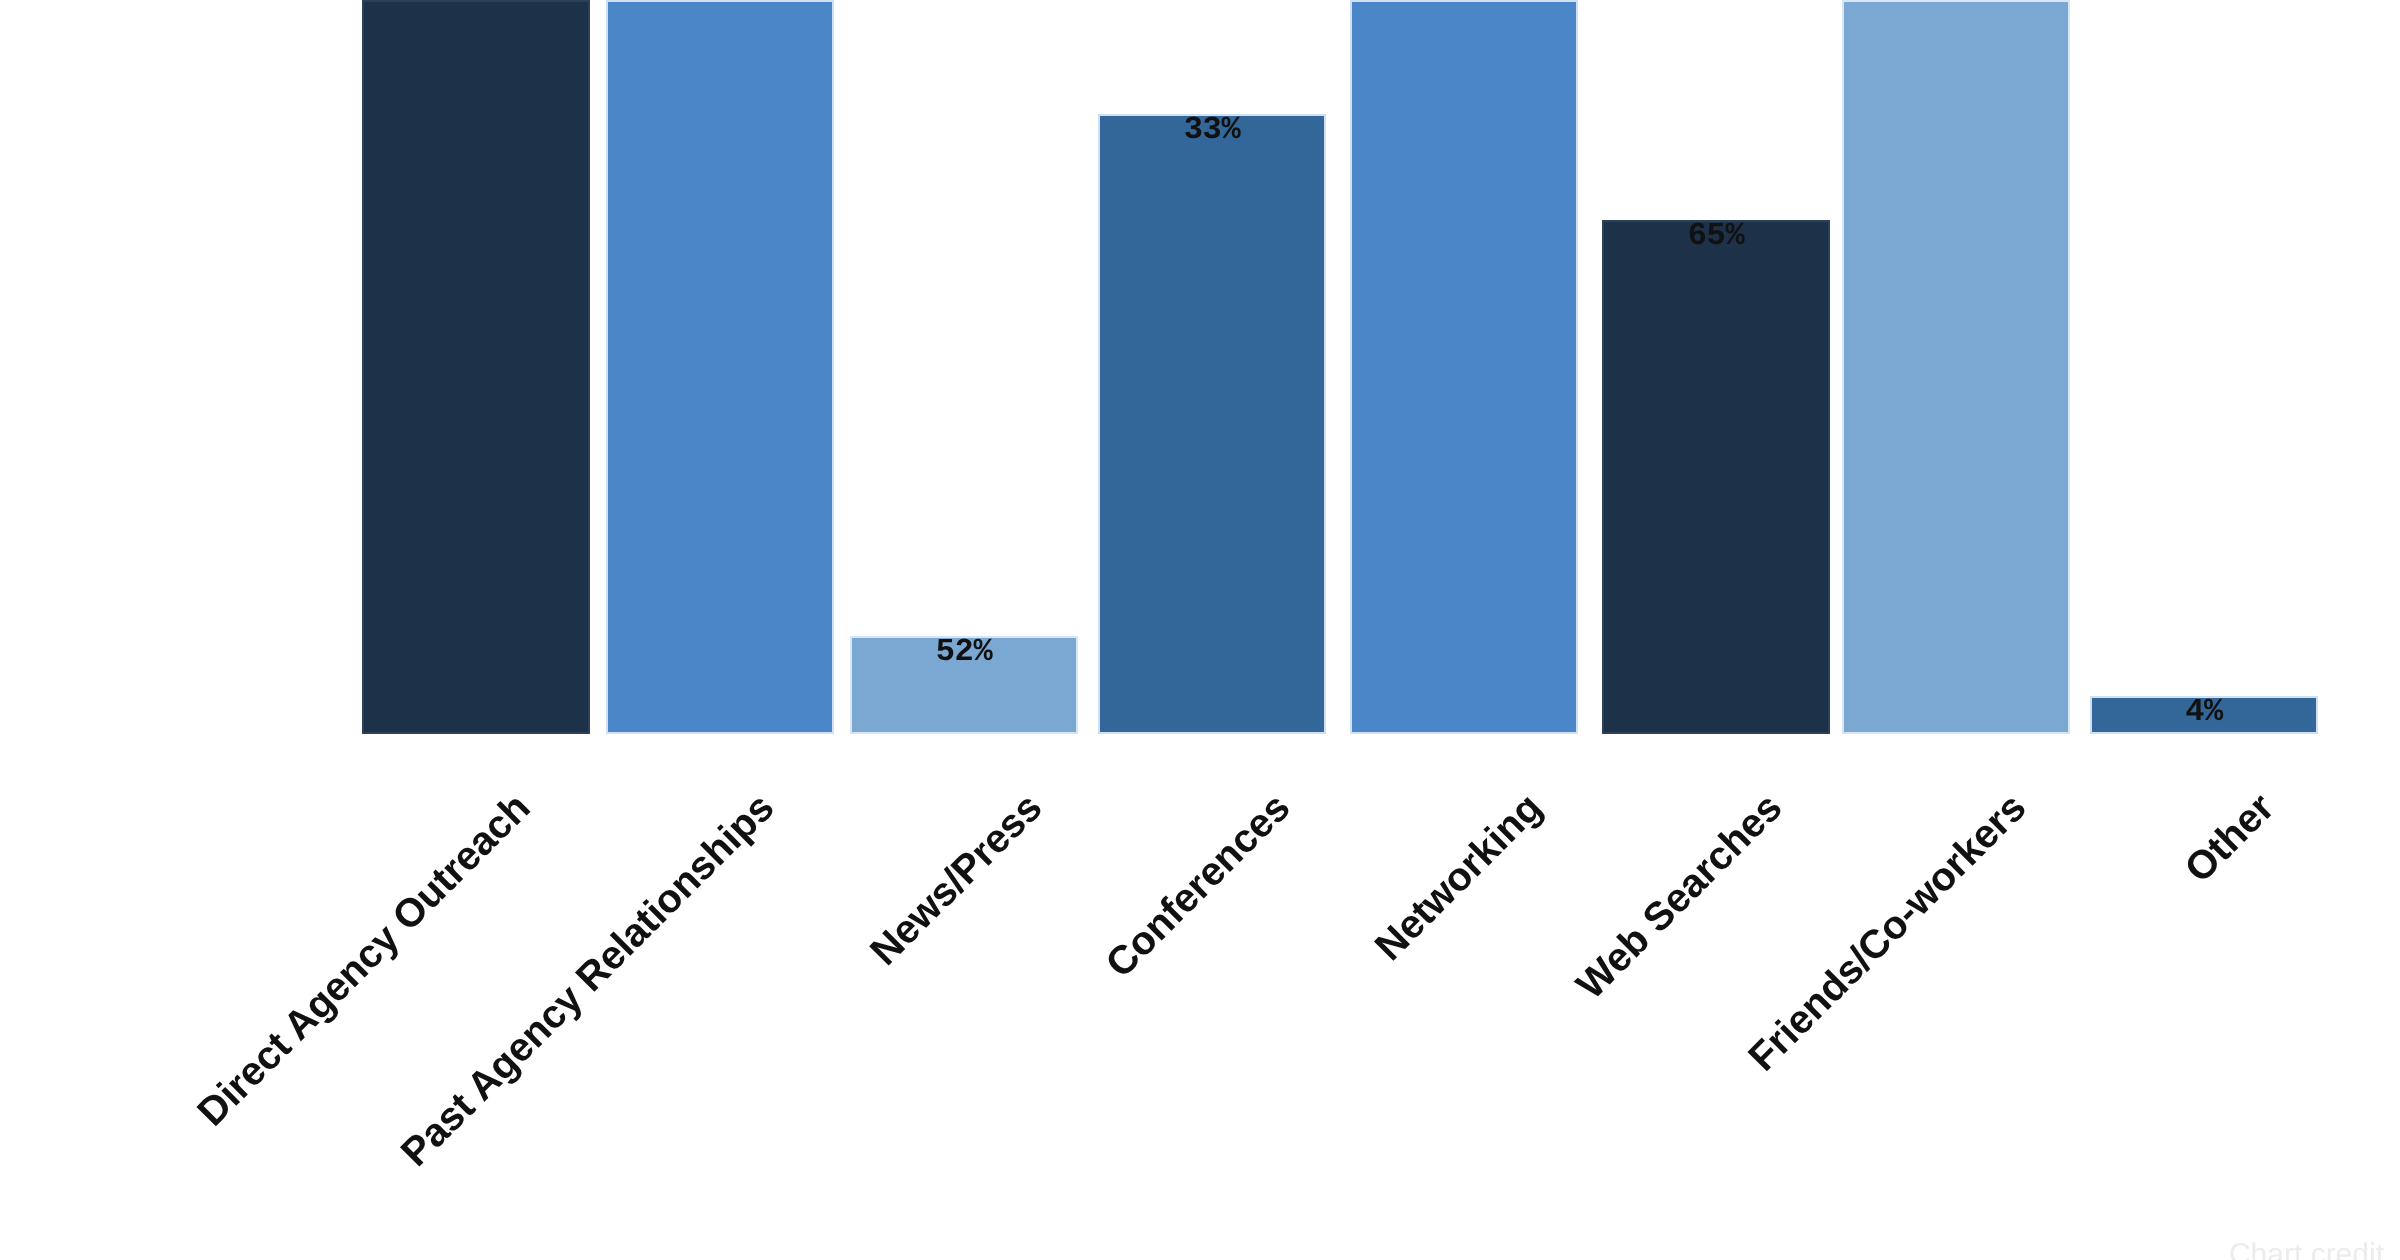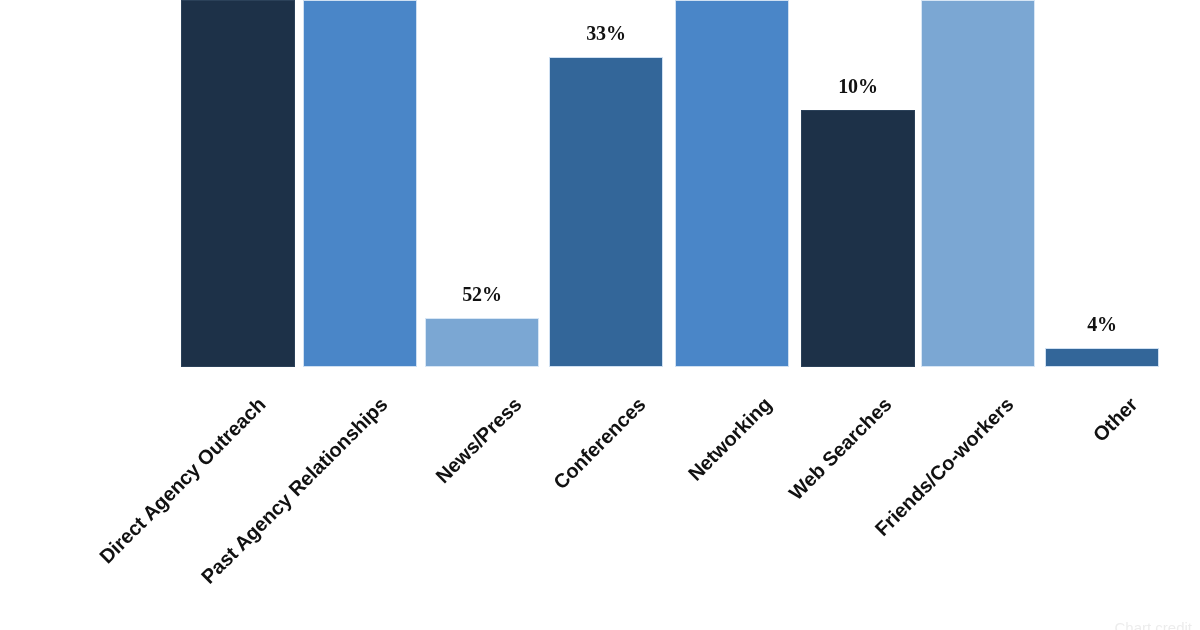--- a/index.html
+++ b/index.html
@@ -33,26 +33,27 @@
     border: 1px solid rgba(255,255,255,0.55);
   }
   .bar.navy   { background: #1d3148; border-color: #2b4159; }
   .bar.mid    { background: #4a86c8; border-color: #cfe0f2; }
   .bar.light  { background: #7ba7d3; border-color: #d7e6f5; }
   .bar.steel  { background: #336699; border-color: #cfe0f2; }
 
   .bar-value {
     position: absolute;
     text-align: center;
-    font-family: Liberation Serif, serif;
+    font-family: Liberation Mono, monospace;
     font-weight: bold;
-    font-size: 20px;
+    font-size: 16px;
     color: #111111;
     letter-spacing: -0.2px;
     white-space: nowrap;
+    margin-top: 34px;
   }
 
   .cat-label {
     position: absolute;
     transform-origin: right top;
     transform: rotate(-45deg);
     text-align: right;
     white-space: nowrap;
     font-family: "Liberation Sans", sans-serif;
     font-weight: bold;
@@ -89,21 +90,21 @@
     <div class="bar mid" style="left:303px; width:114px; height:367px;"></div>
     <div class="bar light" style="left:425px; width:114px; height:49px;"></div>
     <div class="bar steel" style="left:549px; width:114px; height:310px;"></div>
     <div class="bar mid" style="left:675px; width:114px; height:367px;"></div>
     <div class="bar navy" style="left:801px; width:114px; height:257px;"></div>
     <div class="bar light" style="left:921px; width:114px; height:367px;"></div>
     <div class="bar steel" style="left:1045px; width:114px; height:19px;"></div>
 
     <div class="bar-value" style="left:425px; width:114px; top:283px;">52%</div>
     <div class="bar-value" style="left:549px; width:114px; top:22px;">33%</div>
-    <div class="bar-value" style="left:801px; width:114px; top:75px;">10%</div>
+    <div class="bar-value" style="left:801px; width:114px; top:75px;">65%</div>
     <div class="bar-value" style="left:1045px; width:114px; top:313px;">4%</div>
   </div>
 
   <div class="axis-labels">
     <div class="cat-label" style="left:-6px; top:26px; width:260px;">Direct Agency Outreach</div>
     <div class="cat-label" style="left:116px; top:26px; width:260px;">Past Agency Relationships</div>
     <div class="cat-label" style="left:250px; top:26px; width:260px;">News/Press</div>
     <div class="cat-label" style="left:374px; top:26px; width:260px;">Conferences</div>
     <div class="cat-label" style="left:500px; top:26px; width:260px;">Networking</div>
     <div class="cat-label" style="left:620px; top:26px; width:260px;">Web Searches</div>

